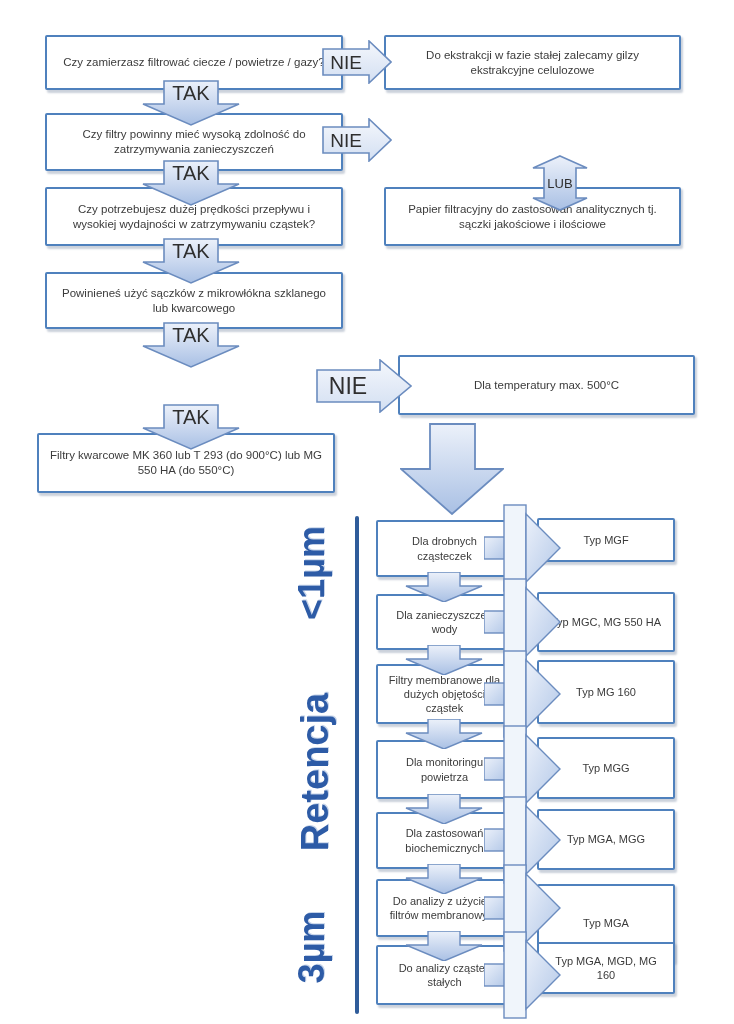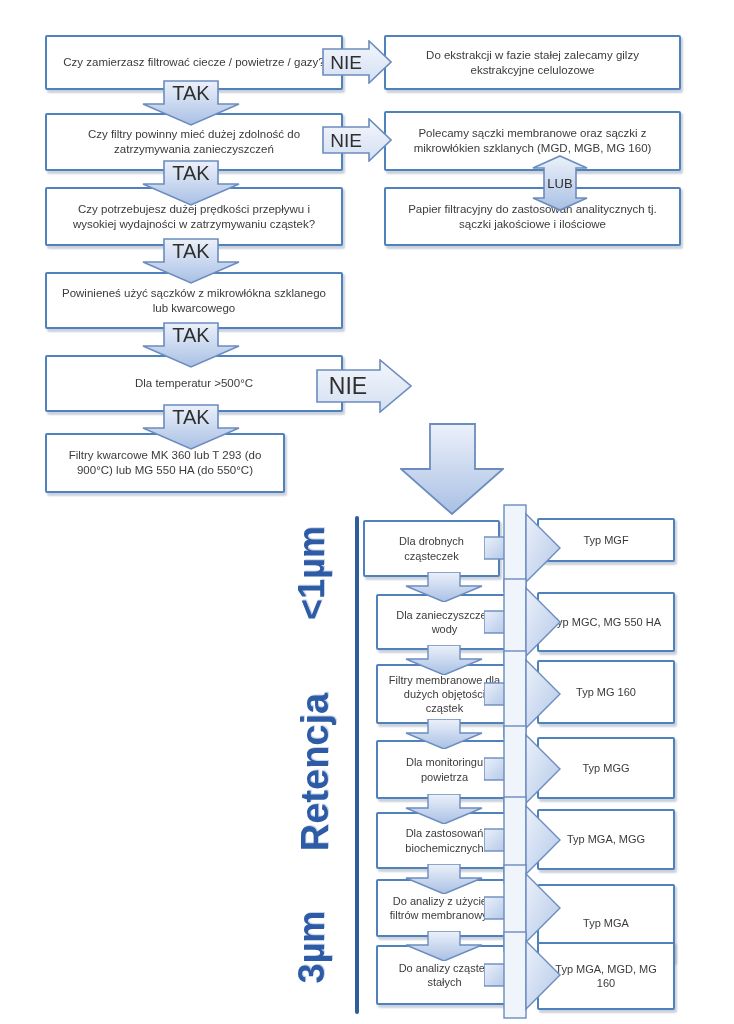--- a/index.html
+++ b/index.html
@@ -43,43 +43,40 @@
         <stop offset="0" stop-color="#f4f7fc"></stop>
           <stop offset="1" stop-color="#d3dff2"></stop>
       </linearGradient>
     </defs>
   </svg>
 
   <div class="bx" style="left:45px;top:35px;width:298px;height:55px">
       <span>Czy zamierzasz filtrować ciecze / powietrze / gazy?</span>
     </div>
   <div class="bx" style="left:45px;top:113px;width:298px;height:58px">
-      <span>Czy filtry powinny mieć dużej zdolność do zatrzymywania zanieczyszczeń</span>
+      <span>Czy filtry powinny mieć wysoką zdolność do zatrzymywania zanieczyszczeń</span>
     </div>
   <div class="bx" style="left:45px;top:272px;width:298px;height:57px">
       <span>Powinieneś użyć sączków z mikrowłókna szklanego lub kwarcowego</span>
     </div>
   <div class="bx" style="left:45px;top:187px;width:298px;height:59px">
       <span>Czy potrzebujesz dużej prędkości przepływu i wysokiej wydajności w zatrzymywaniu cząstek?</span>
     </div>
-  <div class="bx" style="left:45px;top:355px;width:298px;height:57px">
-      <span>Dla temperatur &gt;500°C</span>
-    </div>
-  <div class="bx" style="left:45px;top:433px;width:240px;height:60px">
+  <div class="bx" style="left:37px;top:433px;width:298px;height:60px">
       <span>Filtry kwarcowe MK 360 lub T 293 (do 900°C) lub MG 550 HA (do 550°C)</span>
     </div>
 
   <div class="bx" style="left:384px;top:35px;width:297px;height:55px">
       <span>Do ekstrakcji w fazie stałej zalecamy gilzy ekstrakcyjne celulozowe</span>
     </div>
-  <div class="bx" style="left:384px;top:111px;width:297px;height:60px">
-      <span>Polecamy sączki membranowe oraz sączki z mikrowłókien szklanych (MGD, MGB, MG 160)</span>
-    </div>
   <div class="bx" style="left:384px;top:187px;width:297px;height:59px">
       <span>Papier filtracyjny do zastosowań analitycznych tj. sączki jakościowe i ilościowe</span>
+    </div>
+  <div class="bx" style="left:398px;top:355px;width:297px;height:60px">
+      <span>Dla temperatury max. 500°C</span>
     </div>
 
   <svg class="ar" style="left:136px;top:80px" width="110" height="46" viewBox="0 0 110 46">
     <polygon points="28,1 82,1 82,24 103,24 55,45 7,24 28,24" fill="url(#gv)" stroke="#6b8cbf" stroke-width="1.6"></polygon>
     <text x="55" y="20" text-anchor="middle" font-size="20">TAK</text>
   </svg>
   <svg class="ar" style="left:136px;top:160px" width="110" height="46" viewBox="0 0 110 46">
     <polygon points="28,1 82,1 82,24 103,24 55,45 7,24 28,24" fill="url(#gv)" stroke="#6b8cbf" stroke-width="1.6"></polygon>
     <text x="55" y="20" text-anchor="middle" font-size="20">TAK</text>
   </svg>
@@ -116,21 +113,21 @@
 
   <svg class="ar" style="left:400px;top:423px" width="104" height="92" viewBox="0 0 104 92">
     <polygon points="30,1 75,1 75,46 103,46 52,91 1,46 30,46" fill="url(#gv)" stroke="#6b8cbf" stroke-width="1.8"></polygon>
   </svg>
 
   <div class="vline" style="left:355px;top:516px;width:4px;height:498px"></div>
   <div class="side-label" style="left:312px;top:573px;font-size:36px">&lt;1µm</div>
   <div class="side-label" style="left:315px;top:772px;font-size:38px">Retencja</div>
   <div class="side-label" style="left:312px;top:947px;font-size:36px">3µm</div>
 
-  <div class="bx small" style="left:363px;top:520px;width:137px;height:57px">
+  <div class="bx small" style="left:376px;top:520px;width:137px;height:57px">
       <span>Dla drobnych cząsteczek</span>
     </div>
   <div class="bx small" style="left:376px;top:594px;width:137px;height:56px">
       <span>Dla zanieczyszczeń wody</span>
     </div>
   <div class="bx small" style="left:376px;top:664px;width:137px;height:60px">
       <span>Filtry membranowe dla dużych objętości cząstek</span>
     </div>
   <div class="bx small" style="left:376px;top:740px;width:137px;height:59px">
       <span>Dla monitoringu powietrza</span>
@@ -156,21 +153,21 @@
     </div>
   <div class="bx small" style="left:537px;top:737px;width:138px;height:62px">
       <span>Typ MGG</span>
     </div>
   <div class="bx small" style="left:537px;top:809px;width:138px;height:61px">
       <span>Typ MGA, MGG</span>
     </div>
   <div class="bx small" style="left:537px;top:884px;width:138px;height:78px">
       <span>Typ MGA</span>
     </div>
-  <div class="bx small" style="left:537px;top:942px;width:138px;height:68px">
+  <div class="bx small" style="left:537px;top:942px;width:138px;height:52px">
       <span>Typ MGA, MGD, MG 160</span>
     </div>
 
   <svg class="ar" style="left:402px;top:572px" width="84" height="30" viewBox="0 0 84 30">
       <polygon points="26,0 58,0 58,14 80,14 42,30 4,14 26,14" fill="url(#gv)" stroke="#6b8cbf" stroke-width="1.4"></polygon>
     </svg>
   <svg class="ar" style="left:402px;top:645px" width="84" height="30" viewBox="0 0 84 30">
       <polygon points="26,0 58,0 58,14 80,14 42,30 4,14 26,14" fill="url(#gv)" stroke="#6b8cbf" stroke-width="1.4"></polygon>
     </svg>
   <svg class="ar" style="left:402px;top:719px" width="84" height="30" viewBox="0 0 84 30">

